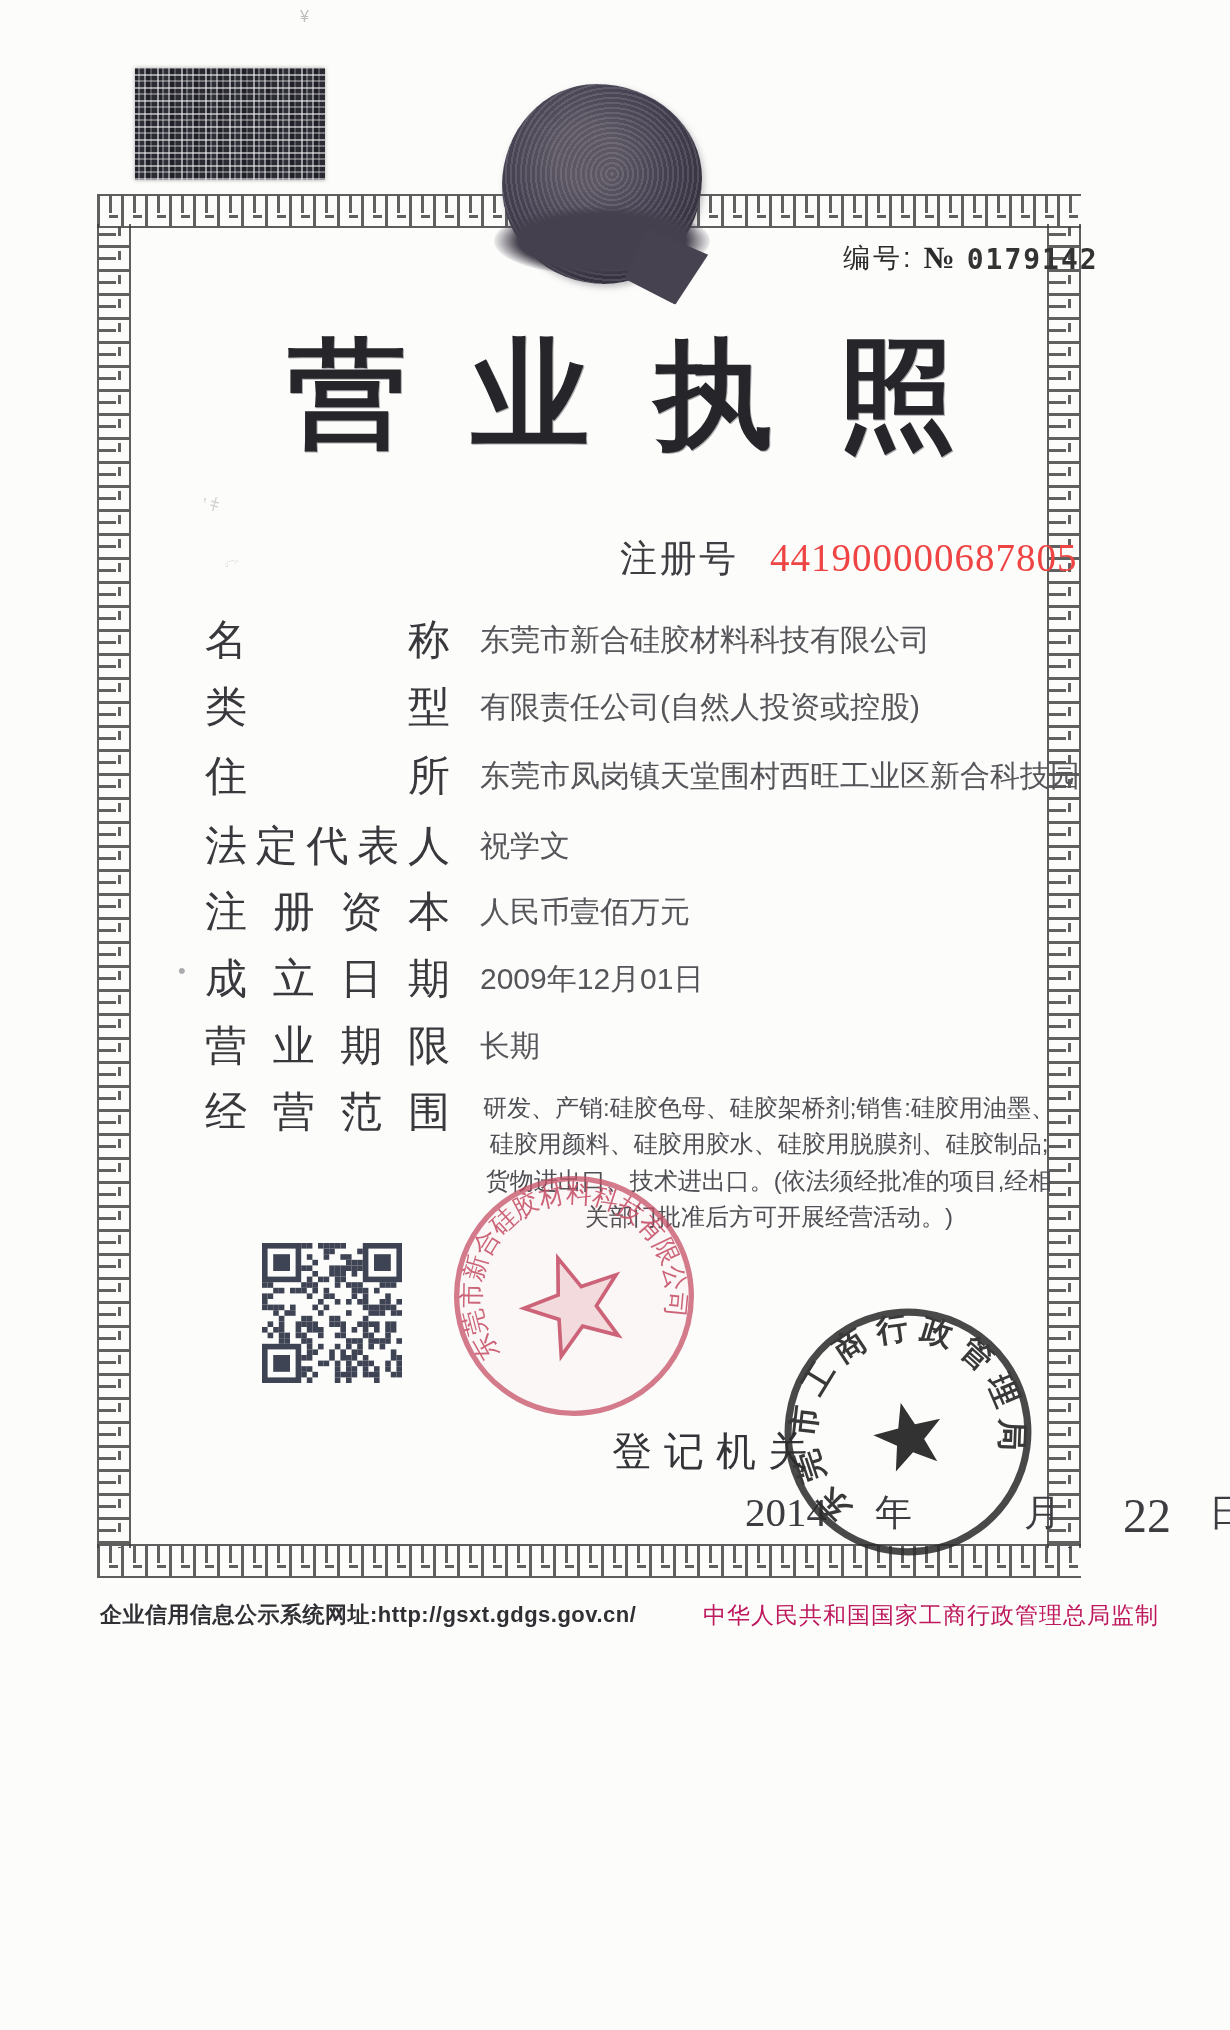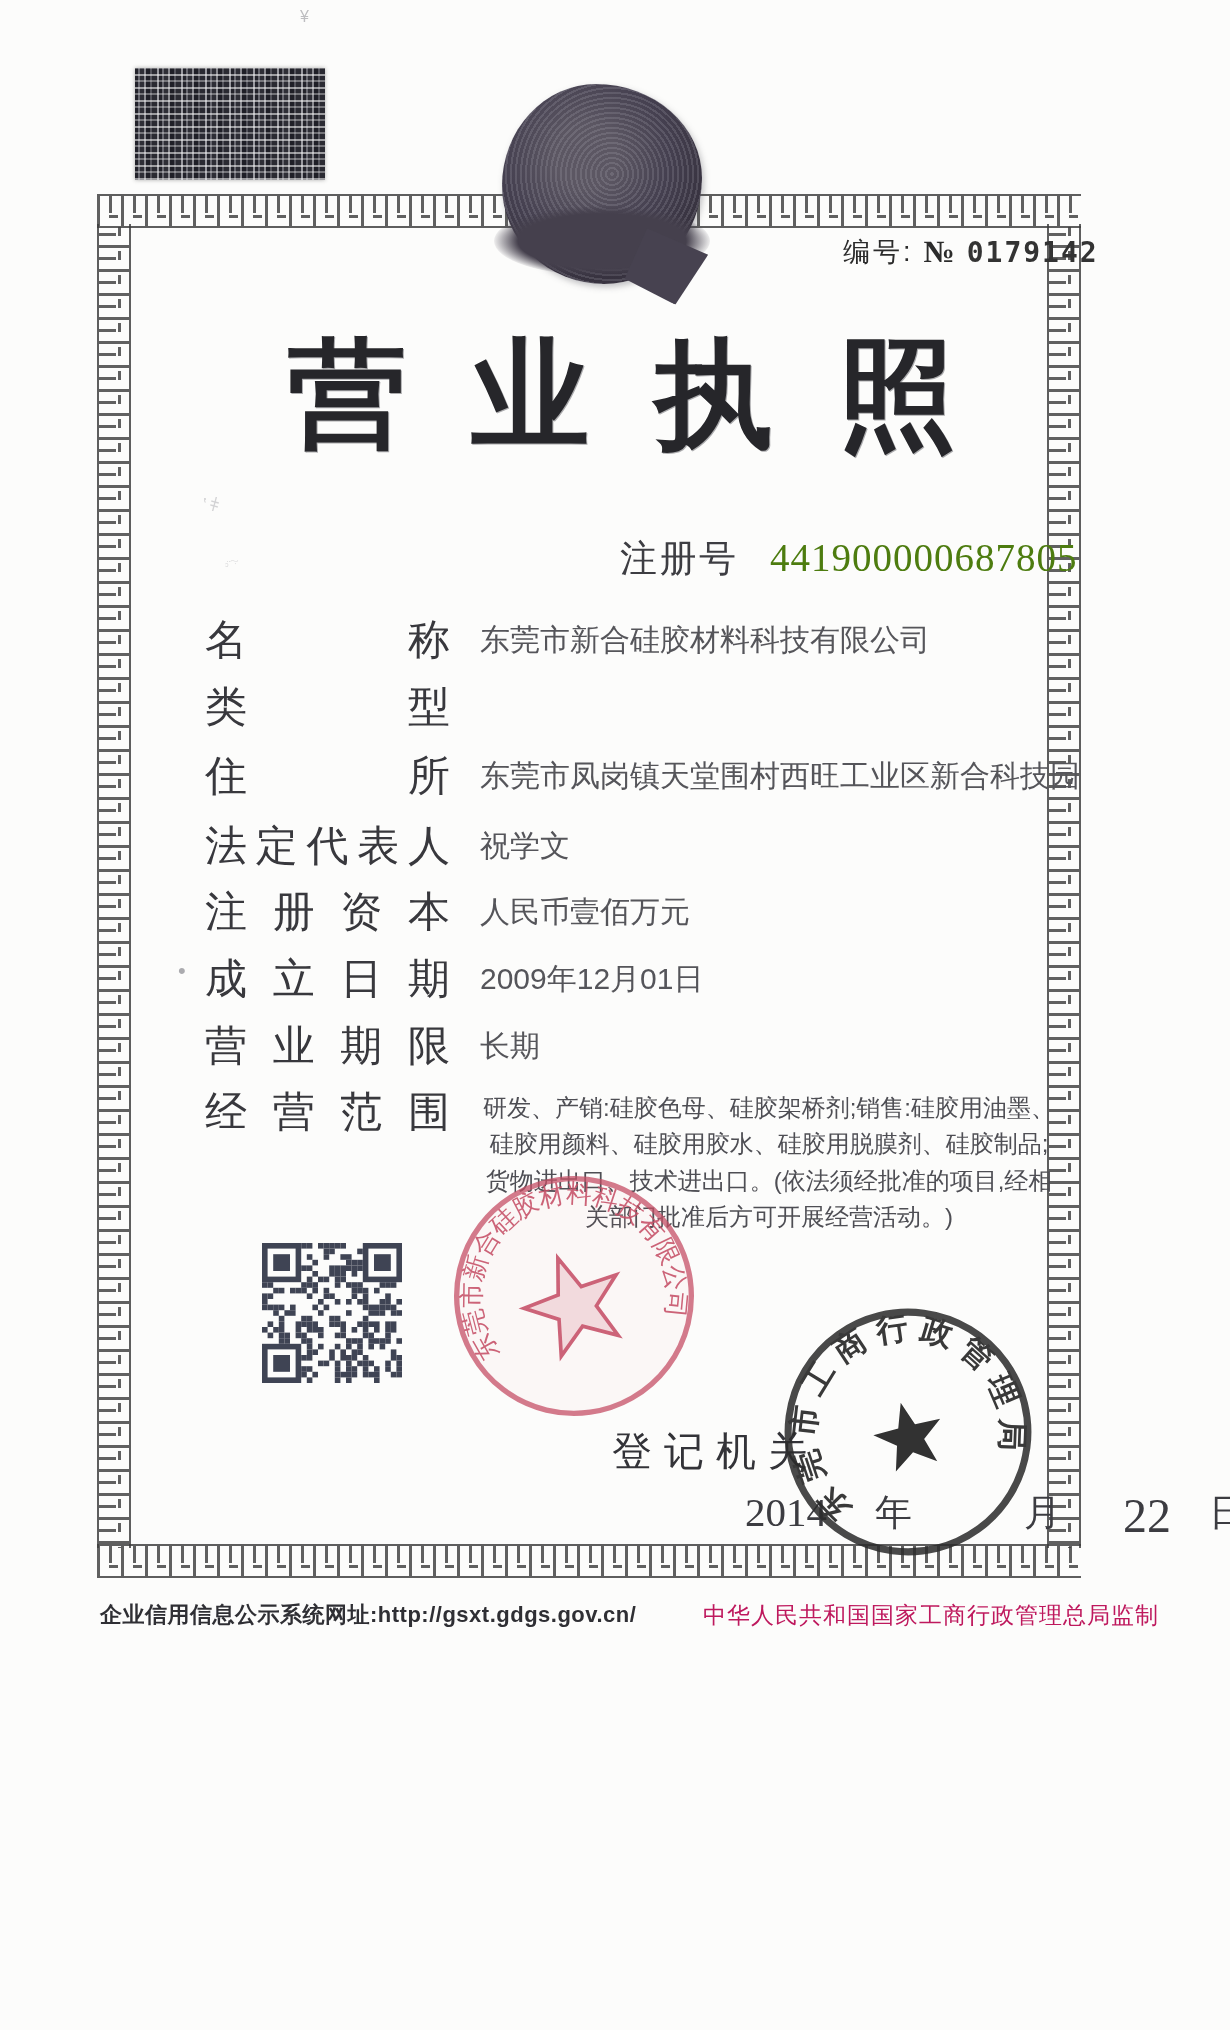--- a/index.html
+++ b/index.html
@@ -43,32 +43,32 @@
         radial-gradient(circle at 42% 36%,#5c5763 0 18%,#454050 48%,#37323f 72%,#4b4654 100%);
       box-shadow:2px 3px 6px rgba(80,80,90,.35);}
   .emblem::before{content:"";position:absolute;left:-8px;bottom:8px;width:216px;height:70px;
       border-radius:50%;background:radial-gradient(ellipse at center,#45404d 0 55%,rgba(69,64,77,0) 72%);}
   .emblem::after{content:"";position:absolute;left:128px;top:152px;width:72px;height:64px;
       background:#474250;transform:rotate(18deg);
       clip-path:polygon(8% 0,100% 10%,78% 100%,0 86%);}
 
   
   .cj{display:flex;justify-content:space-between;}
-  .serial{position:absolute;left:843px;top:234px;display:flex;align-items:center;z-index:2;color:#2b2b2b;}
+  .serial{position:absolute;left:843px;top:240px;display:flex;align-items:flex-end;z-index:2;color:#2b2b2b;}
   .serial .s-label{font-size:27px;letter-spacing:3px;}
   .serial .s-no{font-family:"Liberation Serif",serif;font-weight:bold;font-size:31px;margin-left:10px;}
   .serial .s-num{font-family:"DejaVu Sans Mono",monospace;font-size:28px;margin-left:12px;letter-spacing:2px;color:#333;font-weight:bold;}
 
   .title{position:absolute;left:288px;top:330px;width:668px;z-index:2;
       font-size:118px;font-weight:bold;color:#26262a;line-height:1.1;
       text-shadow:1px 1px 0 rgba(90,90,95,.5);}
 
   .regrow{position:absolute;left:620px;top:534px;display:flex;align-items:baseline;z-index:2;}
   .regrow .r-label{width:116px;font-size:37px;color:#3d3d42;font-family:"Liberation Serif",serif;}
-  .regrow .r-num{margin-left:34px;font-size:39px;letter-spacing:1px;color:#4d7c0f;font-family:"Liberation Serif",serif;}
+  .regrow .r-num{margin-left:34px;font-size:39px;letter-spacing:1px;color:#ef4444;font-family:"Liberation Serif",serif;}
 
   .field{position:absolute;left:205px;display:flex;align-items:flex-start;z-index:2;}
   .f-label{width:245px;flex:none;font-size:42px;color:#38383d;font-family:"Liberation Serif",serif;}
   .f-value{margin-left:30px;font-size:30px;color:#55555a;padding-top:8px;white-space:nowrap;}
   .field.scope .f-value{white-space:normal;width:578px;font-size:24px;line-height:1.52;color:#4e4e54;padding-top:6px;text-align:center;}
 
   .registrar{position:absolute;left:612px;top:1424px;width:196px;z-index:4;
       font-size:40px;color:#333338;font-family:"Liberation Serif",serif;}
   .dateline{position:absolute;left:745px;top:1488px;display:flex;align-items:flex-start;z-index:4;color:#3c3c41;gap:32px;}
   .d-year{font-family:"Liberation Serif",serif;font-size:41px;}
@@ -131,20 +131,21 @@
         <span>名</span>
         <span>称</span>
       </span>
     <span class="f-value">东莞市新合硅胶材料科技有限公司</span>
   </div>
   <div class="field" style="top:679px">
     <span class="f-label cj">
         <span>类</span>
         <span>型</span>
       </span>
+    <span class="f-value">有限责任公司(自然人投资或控股)</span>
   </div>
   <div class="field" style="top:748px">
     <span class="f-label cj">
         <span>住</span>
         <span>所</span>
       </span>
     <span class="f-value">东莞市凤岗镇天堂围村西旺工业区新合科技园</span>
   </div>
   <div class="field" style="top:818px">
     <span class="f-label cj">

